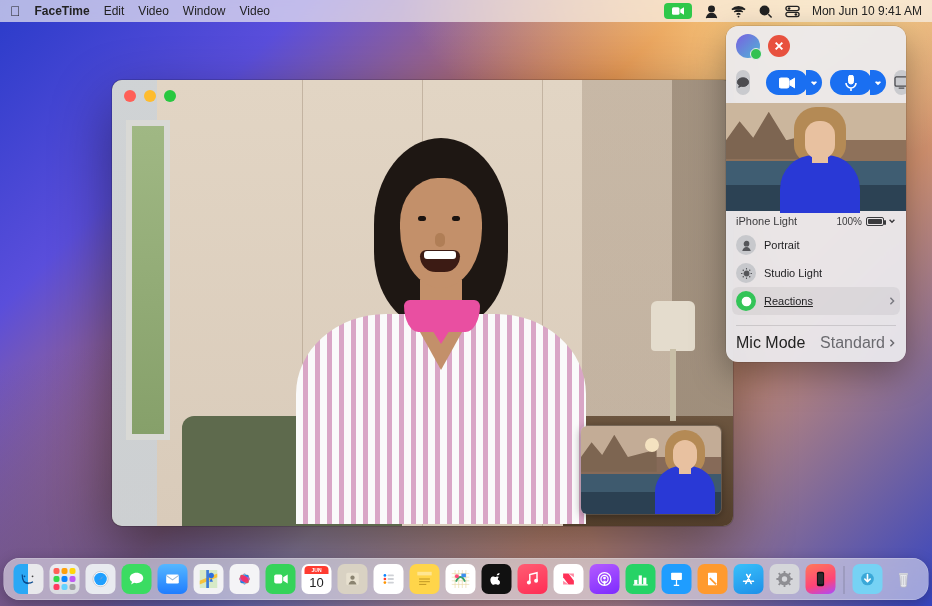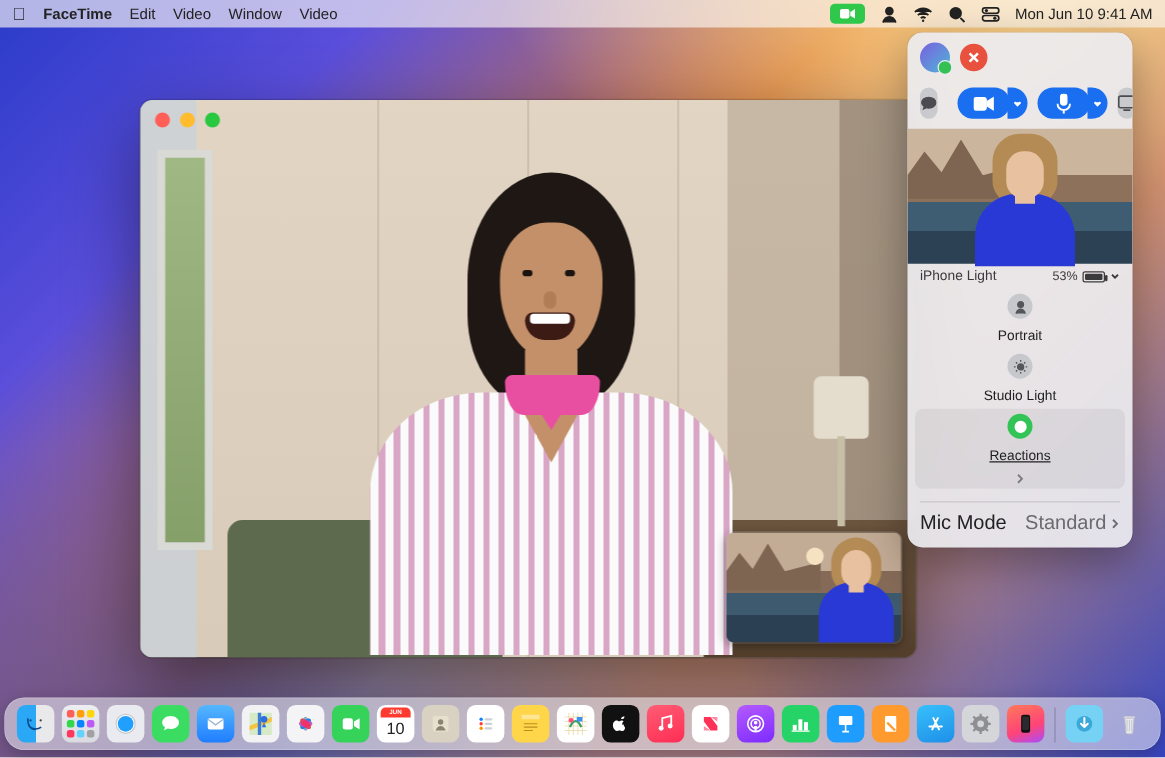--- a/index.html
+++ b/index.html
@@ -130,21 +130,21 @@
   .preview .p2 .body{left:0;top:50px;width:80px;height:58px;border-radius:34px 34px 0 0;}
   .preview .p2 .neck{left:32px;top:46px;width:16px;height:12px;}
 
   .sect{padding:4px 10px 2px;display:flex;align-items:center;justify-content:space-between;color:#3a3a3d;}
   .sect .r{display:flex;align-items:center;gap:4px;font-size:10px;}
   .battery{width:18px;height:9px;border:1px solid #3a3a3d;border-radius:2px;position:relative;}
   .battery::after{content:"";position:absolute;right:-3px;top:2px;width:2px;height:5px;background:#3a3a3d;border-radius:1px;}
   .battery .fill{position:absolute;inset:1px;background:#3a3a3d;border-radius:1px;}
 
   .optlist{padding:2px 6px 8px;}
-  .opt{display:flex;align-items:center;gap:8px;padding:4px 4px;border-radius:6px;flex-direction:column;}
+  .opt{display:flex;align-items:center;gap:8px;padding:4px 4px;border-radius:6px;}
   .opt .ico{width:20px;height:20px;border-radius:50%;display:flex;align-items:center;justify-content:center;flex:none;}
   .opt .ico svg{width:11px;height:11px;}
   .ico-grey{background:#c7c8cc;} .ico-grey svg{fill:#55565a;stroke:#55565a;}
   .ico-green{background:#33c458;} .ico-green svg{fill:#fff;stroke:#fff;}
   .opt .lbl{flex:1;font-size:11px;color:#1e1e20;}
   .opt .tail{display:flex;align-items:center;}
   .opt.on{background:rgba(0,0,0,.05);text-decoration:underline;}
   .thumb{width:28px;height:18px;border-radius:3px;overflow:hidden;position:relative;}
   .thumb .landscape{background:linear-gradient(180deg,#c9b49c 0 40%,#8a6f58 40% 60%,#3c5a6f 60%);}
 
@@ -340,21 +340,21 @@
           <div class="hair"></div>
           <div class="body"></div>
           <div class="neck"></div>
           <div class="face"></div>
         </div>
     </div>
 
     <div class="sect">
       <span>iPhone Light</span>
       <span class="r">
-        <span>53%</span>
+        <span>100%</span>
         <span class="battery">
             <span class="fill"></span>
           </span>
         <svg class="chev" viewBox="0 0 10 10" fill="none" stroke="#3a3a3d" stroke-width="1.8">
             <path d="M2 3.5L5 6.5 8 3.5"></path>
           </svg>
       </span>
     </div>
 
     <div class="optlist">

